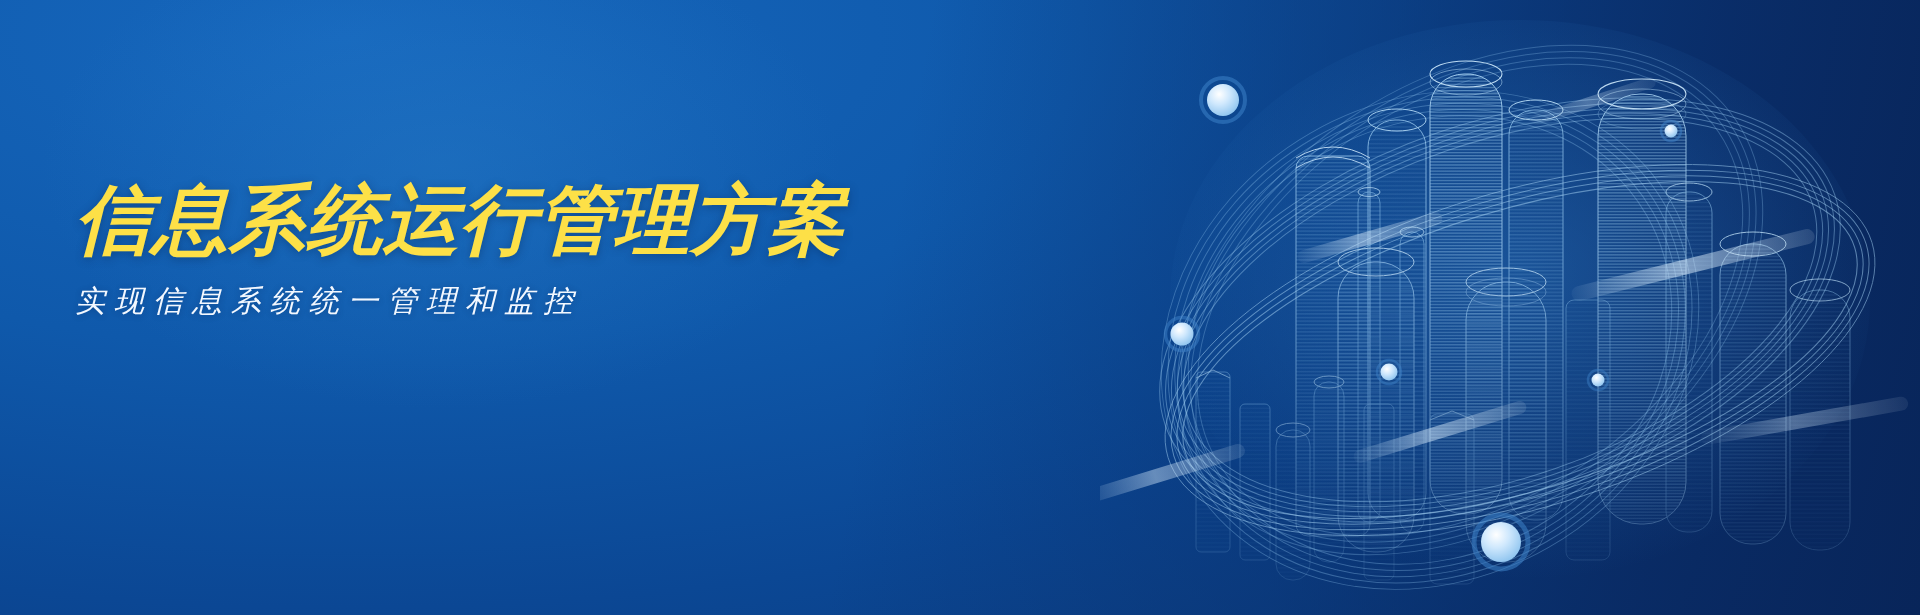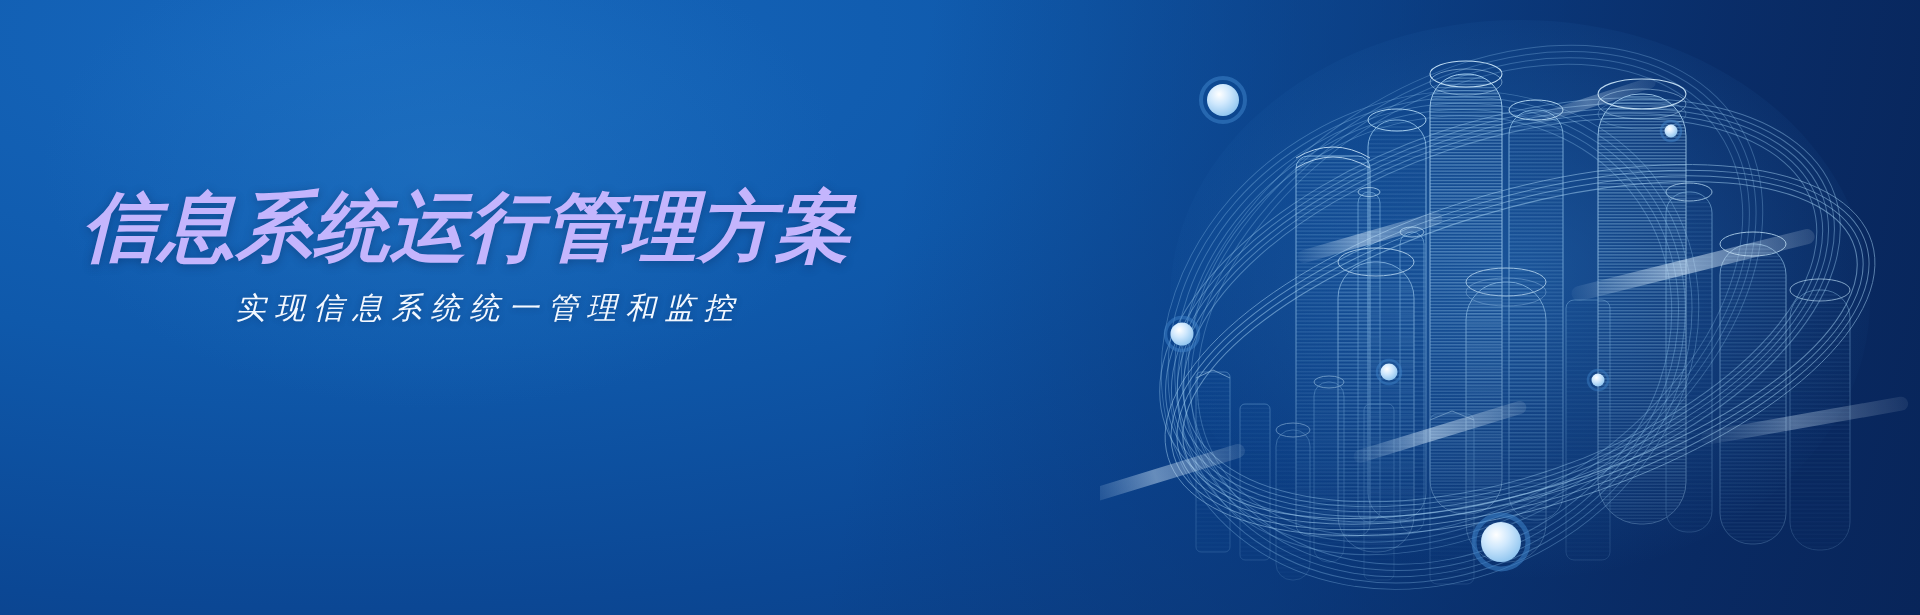--- a/index.html
+++ b/index.html
@@ -41,39 +41,39 @@
   }
 
   
   .text-block{
     position:absolute;
     left:75px; top:182px;
     width:880px;
     z-index:9;
   }
   .title{
-    margin:7px;
+    margin:0;
     font-size:76px;
     line-height:1.0;
     font-weight:700;
     font-style:italic;
-    color:#c4b5fd;
+    color:#fde047;
     letter-spacing:1px;
     white-space:nowrap;
     text-shadow:0 2px 10px rgba(3,28,70,.35);
   }
   .subtitle{
     margin:26px 0 0 0;
     font-size:30px;
     line-height:1.1;
     font-weight:400;
     font-style:italic;
     color:#f3f8ff;
     letter-spacing:9px;
-    text-align:center;
+    text-align:left;
     padding-right:52px;
     white-space:nowrap;
     text-shadow:0 1px 6px rgba(3,28,70,.30);
   }
 
   
   .art{
     position:absolute;
     right:0; top:0;
     width:820px; height:615px;

